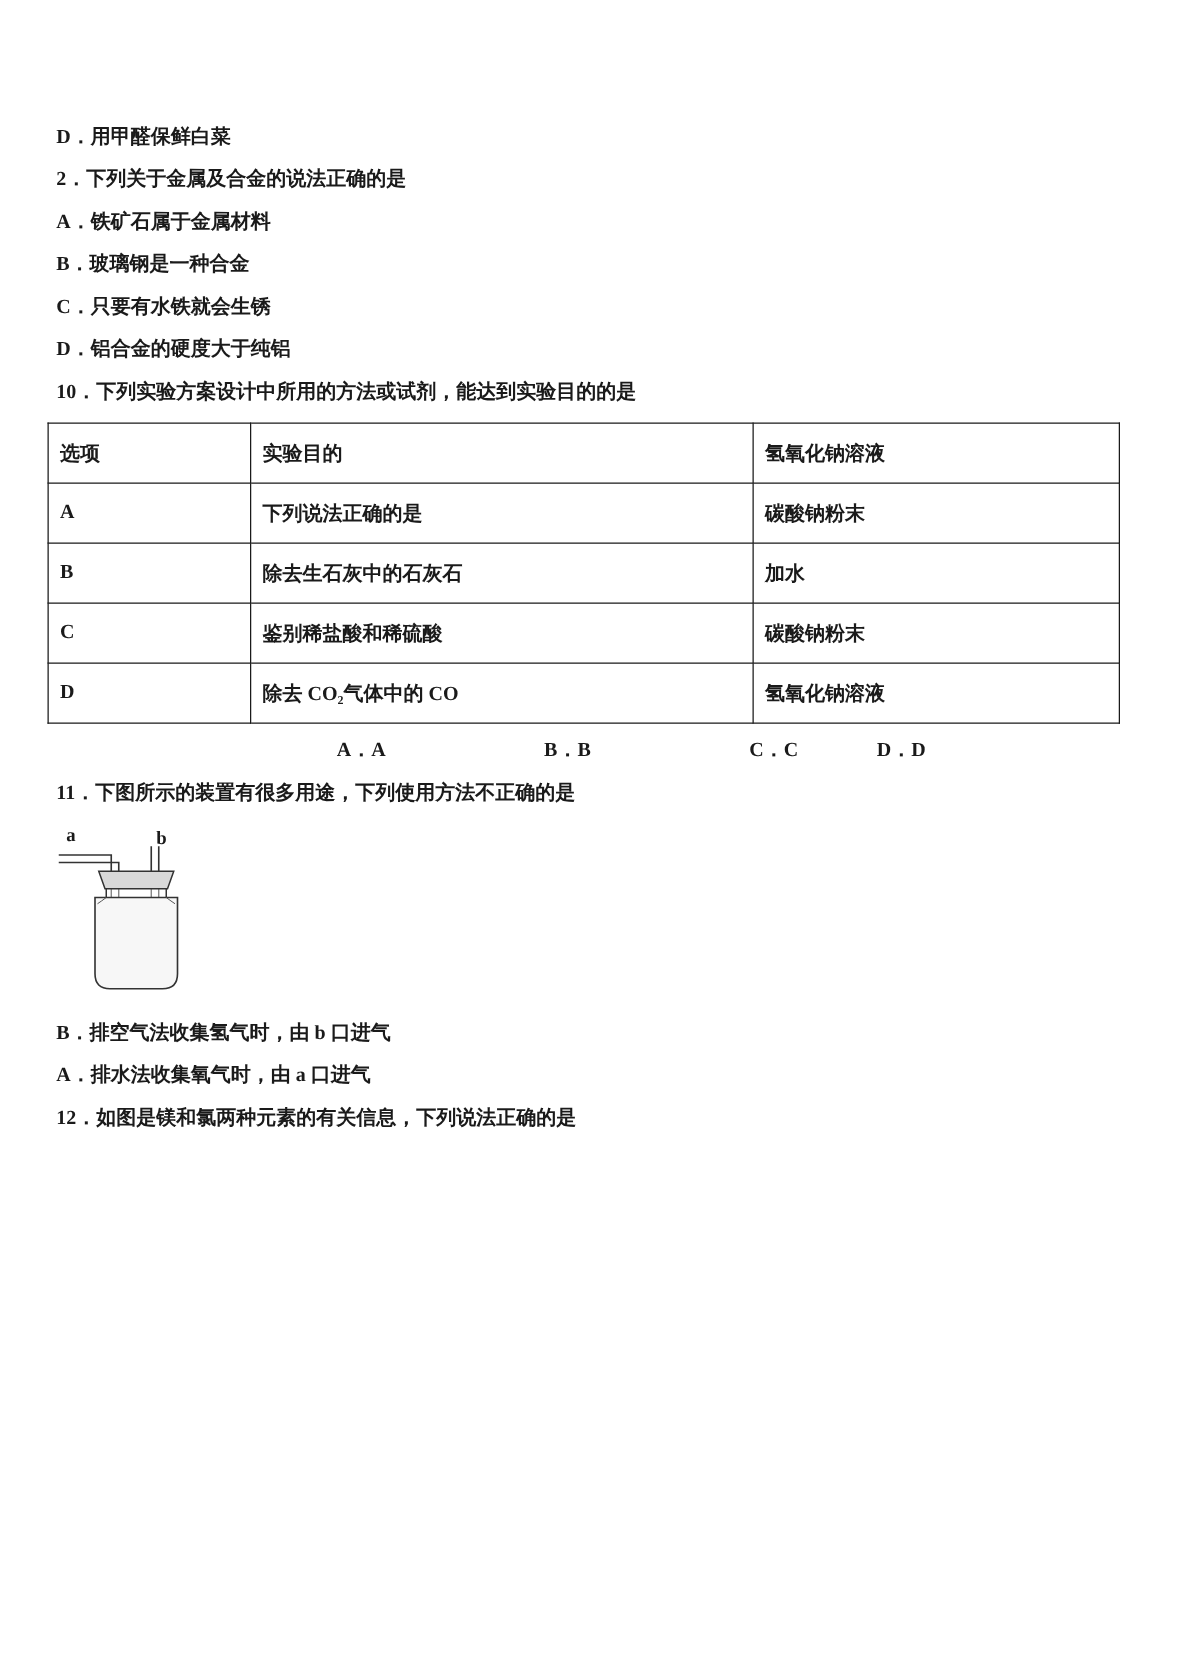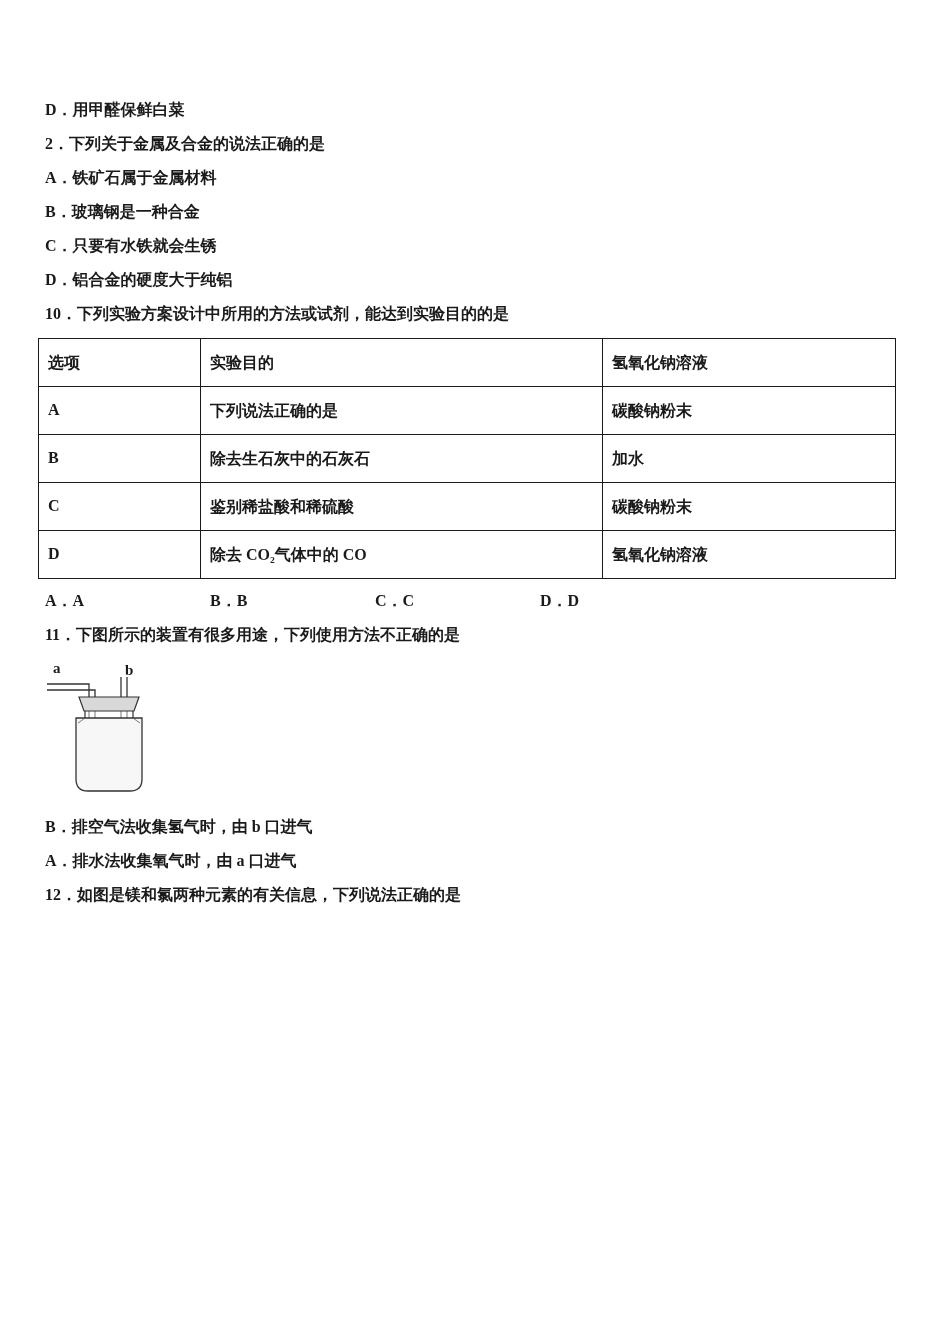--- a/index.html
+++ b/index.html
@@ -41,20 +41,21 @@
     vertical-align: top;
     height: 47px;
   }
   .qtable .col-opt  { width: 162px; }
   .qtable .col-goal { width: 402px; }
   .qtable .col-meth { width: 293px; }
   .answer-row {
     font-size: 16px;
     line-height: 20px;
     margin-bottom: 14px;
+    text-align: center;
   }
   .answer-row .ans {
     display: inline-block;
     width: 165px;
   }
   .answer-row .ans:last-child { width: auto; }
   .diagram-wrap {
     margin: 10px 0 18px 0;
     height: 140px;
   }

